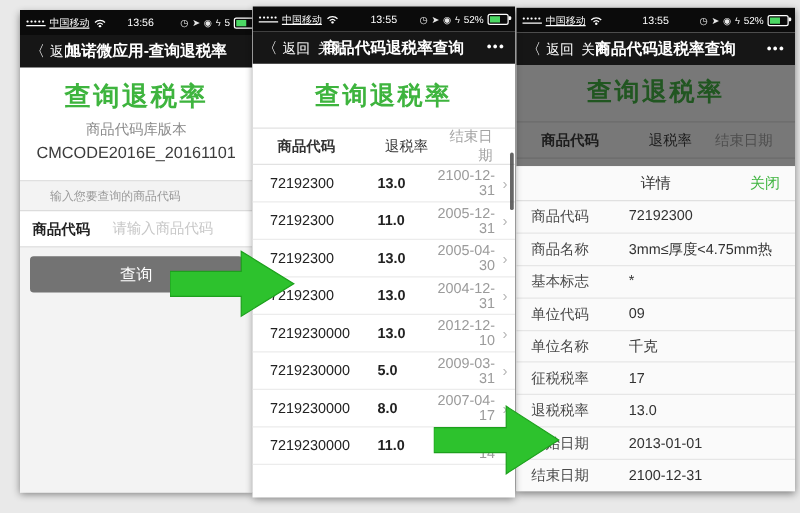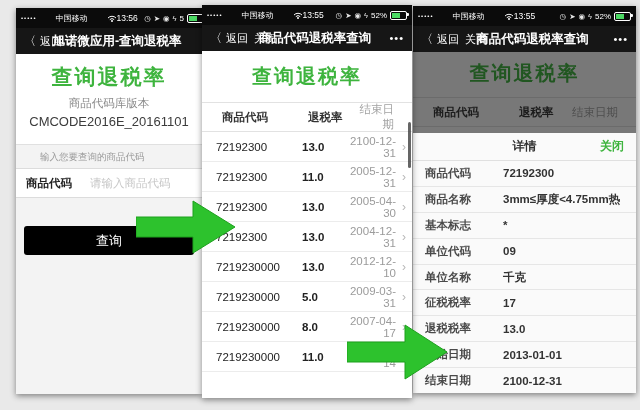--- a/index.html
+++ b/index.html
@@ -5,21 +5,21 @@
   html,body{margin:0;padding:0;width:640px;height:410px;overflow:hidden;
     font-family:"Liberation Sans",sans-serif;background:#e9e9e9;}
   .canvas{position:relative;width:640px;height:410px;}
   .phone{position:absolute;background:#fff;box-shadow:0 2px 6px rgba(0,0,0,.45);overflow:hidden;}
   #p1{left:16px;top:8px;width:186px;height:386px;z-index:1;}
   #p2{left:202px;top:5px;width:210px;height:393px;z-index:2;}
   #p3{left:413px;top:6px;width:223px;height:387px;z-index:1;}
   
   .statusbar{height:20px;background:#0b0b0b;color:#fff;display:flex;align-items:center;
     font-size:8px;padding:0 5px;white-space:nowrap;}
-  .sb-left{display:flex;align-items:center;gap:19px;flex:1;}
+  .sb-left{display:flex;align-items:center;gap:3px;flex:1;text-decoration:underline;}
   .sb-dots{font-size:6px;letter-spacing:1px;}
   .sb-time{flex:0 0 auto;font-weight:normal;font-size:8.5px;}
   .sb-right{flex:1;display:flex;align-items:center;justify-content:flex-end;gap:3px;margin-right:-7px;}
   .sb-ic{font-size:7.5px;opacity:.9;}
   .batt{width:15px;height:7px;border:1px solid #fff;border-radius:2px;position:relative;flex:0 0 auto;}
   .batt::after{content:"";position:absolute;right:-3px;top:1.5px;width:2px;height:3px;background:#fff;border-radius:0 1px 1px 0;}
   .batt-fill{position:absolute;left:1px;top:1px;bottom:1px;width:55%;background:#4cd964;}
   
   .navbar{height:26px;background:#161616;color:#fff;display:flex;align-items:center;
     padding:0 8px;font-size:11px;position:relative;}
@@ -33,42 +33,42 @@
   .subtitle{text-align:center;color:#8a8a8a;font-size:11.5px;margin-top:5px;}
   .version{text-align:center;color:#3c3c3c;font-size:13px;margin-top:3px;}
   .form-section{margin-top:15px;background:#f3f3f3;flex:1;border-top:1px solid #e0e0e0;}
   .hint{color:#9a9a9a;font-size:9.5px;padding:6px 24px 4px;}
   .input-row{background:#fff;border-top:1px solid #dcdcdc;border-bottom:1px solid #dcdcdc;
     height:28px;display:flex;align-items:center;padding:0 10px;}
   .input-row label{font-weight:bold;font-size:11.5px;color:#222;flex:0 0 62px;}
   .input-row input{border:none;outline:none;font-size:11.5px;color:#333;flex:1;background:transparent;
     font-family:Liberation Mono, monospace;}
   .input-row input::placeholder{color:#c7c7c7;}
-  .query-btn{display:block;width:calc(100% - 16px);margin:28px 8px 0;height:29px;background:#000000;
+  .query-btn{display:block;width:calc(100% - 16px);margin:7px 8px 0;height:29px;background:#737373;
     color:#fff;border:none;border-radius:3px;font-size:13px;font-family:"Liberation Sans",sans-serif;}
   
   .big-title2{text-align:center;color:#3eb43e;font-weight:bold;font-size:20px;letter-spacing:2px;margin-top:12px;}
   .thead{margin-top:12px;height:28px;display:flex;align-items:center;
     border-top:1px solid #e2e2e2;border-bottom:1px solid #e2e2e2;font-size:11.5px;}
   .th-code{flex:0 0 86px;padding-left:20px;color:#333;font-weight:bold;}
-  .th-rate{flex:0 0 46px;color:#333;font-weight:bold;}
+  .th-rate{flex:0 0 46px;color:#333;font-weight:normal;}
   .th-date{flex:1;text-align:right;color:#a3a3a3;padding-right:18px;}
   .trow{height:29px;display:flex;align-items:center;border-bottom:1px solid #ececec;font-size:11.5px;}
   .c-code{flex:0 0 86px;padding-left:14px;color:#222;}
   .c-rate{flex:0 0 46px;color:#222;font-weight:bold;}
   .c-date{flex:1;text-align:right;color:#9b9b9b;}
   .c-chev{flex:0 0 16px;text-align:center;color:#b8b8b8;font-size:12px;}
   .scrollbar{position:absolute;right:1px;width:3px;height:46px;background:#3f3f3f;border-radius:2px;opacity:.8;}
   #p2 .scrollbar{top:117px;}
   
   .body3{position:relative;height:341px;background:#fff;}
   .dim-overlay{position:absolute;left:0;top:0;right:0;height:81px;background:rgba(10,10,10,.55);z-index:3;}
   .p3-cut{height:81px;overflow:hidden;}
   .modal{position:absolute;left:0;right:0;top:81px;bottom:0;background:#fafafa;z-index:4;
-    display:flex;flex-direction:column;font-weight:bold;}
+    display:flex;flex-direction:column;}
   .modal-head{height:27px;border-bottom:1px solid #e0e0e0;position:relative;
     display:flex;align-items:center;justify-content:center;font-size:12px;color:#333;}
   .modal-close{position:absolute;right:12px;color:#3eb43e;font-size:12px;}
   .mrow{flex:1;display:flex;align-items:center;border-bottom:1px solid #e6e6e6;font-size:11.5px;}
   .mrow:last-child{border-bottom:none;}
   .m-label{flex:0 0 78px;padding-left:12px;color:#4a4a4a;}
   .m-value{color:#333;}
   
   .arrow{position:absolute;z-index:20;}
   #arrow1{left:136px;top:200px;}

